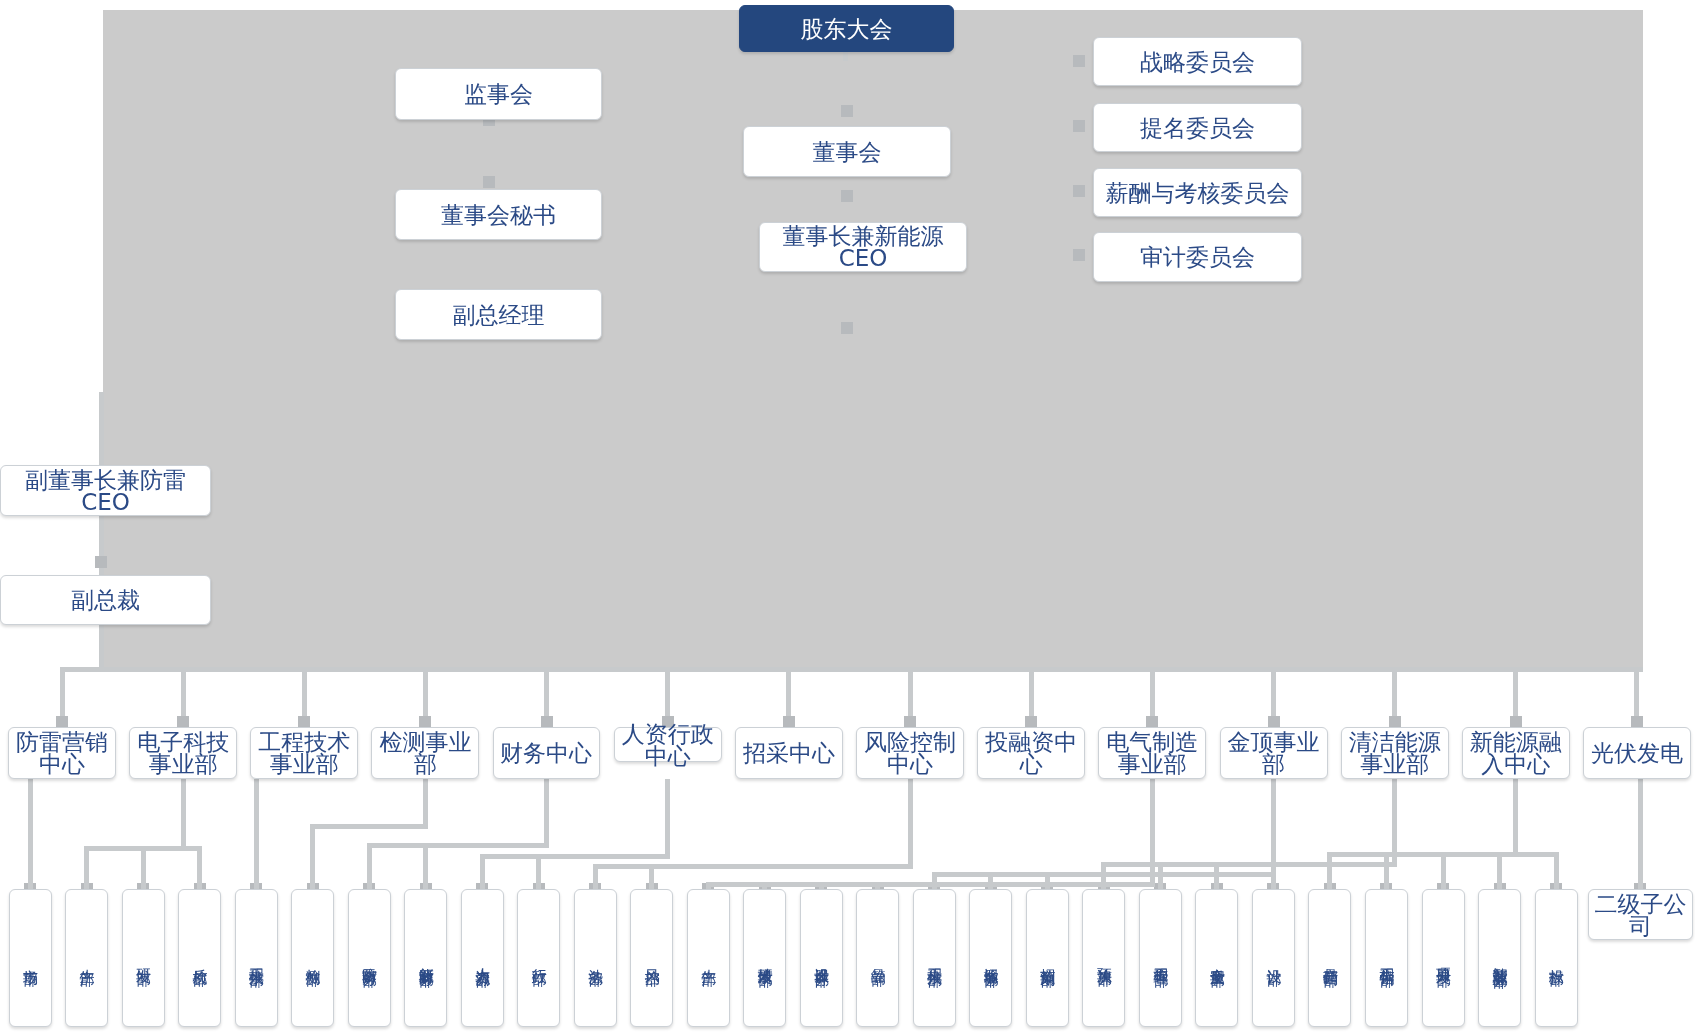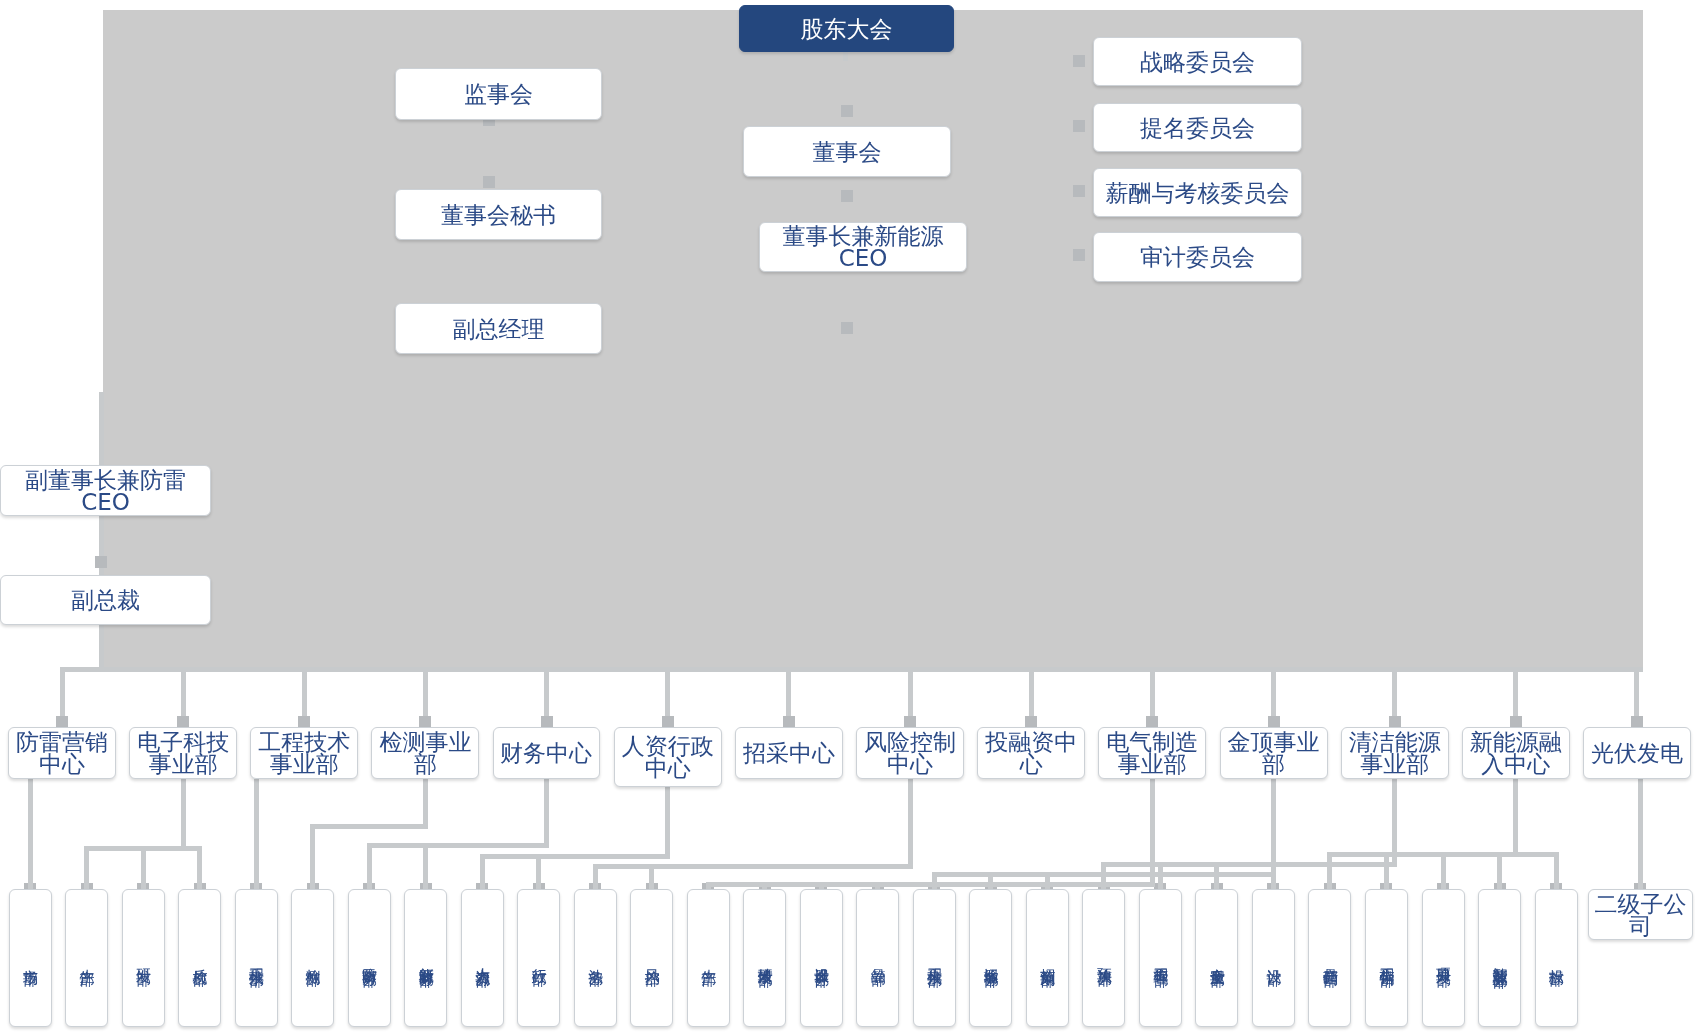--- a/index.html
+++ b/index.html
@@ -34,21 +34,21 @@
   <div class="node navy" style="left:739px;top:5px;width:215px;height:47px;">股东大会</div>
 
   <div class="node" style="left:395px;top:68px;width:207px;height:52px;">监事会</div>
 
   <div class="node" style="left:743px;top:126px;width:208px;height:51px;">董事会</div>
 
   <div class="node" style="left:395px;top:189px;width:207px;height:51px;">董事会秘书</div>
 
   <div class="node" style="left:743px;top:222px;width:208px;height:50px;margin-left:16px;">董事长兼新能源CEO</div>
 
-  <div class="node" style="left:395px;top:303px;width:207px;height:51px;">副总经理</div>
+  <div class="node" style="left:395px;top:289px;width:207px;height:51px;">副总经理</div>
 
   <div class="node" style="left:1093px;top:103px;width:209px;height:49px;">提名委员会</div>
   <div class="node" style="left:1093px;top:37px;width:209px;height:49px;">战略委员会</div>
   <div class="node" style="left:1093px;top:168px;width:209px;height:49px;">薪酬与考核委员会</div>
   <div class="node" style="left:1093px;top:232px;width:209px;height:50px;">审计委员会</div>
 
   <div class="node" style="left:0px;top:465px;width:211px;height:51px;">副董事长兼防雷CEO</div>
 
   <div class="node" style="left:0px;top:575px;width:211px;height:50px;">副总裁</div>
 
@@ -87,21 +87,21 @@
     <div class="node" style="left: 250.3px; top: 727px; width: 108px; height: 52px;">工程技术
 事业部</div>
     <div class="line" style="left: 422.95px; top: 670px; width: 5px; height: 53px;"></div>
     <div class="sq" style="left: 419.45px; top: 716px;"></div>
     <div class="node" style="left: 371.45px; top: 727px; width: 108px; height: 52px;">检测事业部</div>
     <div class="line" style="left: 544.1px; top: 670px; width: 5px; height: 53px;"></div>
     <div class="sq" style="left: 540.6px; top: 716px;"></div>
     <div class="node" style="left: 492.6px; top: 727px; width: 107px; height: 52px;">财务中心</div>
     <div class="line" style="left: 665.25px; top: 670px; width: 5px; height: 53px;"></div>
     <div class="sq" style="left: 661.75px; top: 716px;"></div>
-    <div class="node" style="left: 613.75px; top: 727px; width: 108px; height: 60px;">人资行政
+    <div class="node" style="left: 613.75px; top: 727px; width: 108px; height: 35px;">人资行政
 中心</div>
     <div class="line" style="left: 786.4px; top: 670px; width: 5px; height: 53px;"></div>
     <div class="sq" style="left: 782.9px; top: 716px;"></div>
     <div class="node" style="left: 734.9px; top: 727px; width: 108px; height: 52px;">招采中心</div>
     <div class="line" style="left: 907.55px; top: 670px; width: 5px; height: 53px;"></div>
     <div class="sq" style="left: 904.05px; top: 716px;"></div>
     <div class="node" style="left: 856.05px; top: 727px; width: 108px; height: 52px;">风险控制
 中心</div>
     <div class="line" style="left: 1028.7px; top: 670px; width: 5px; height: 53px;"></div>
     <div class="sq" style="left: 1025.2px; top: 716px;"></div>

